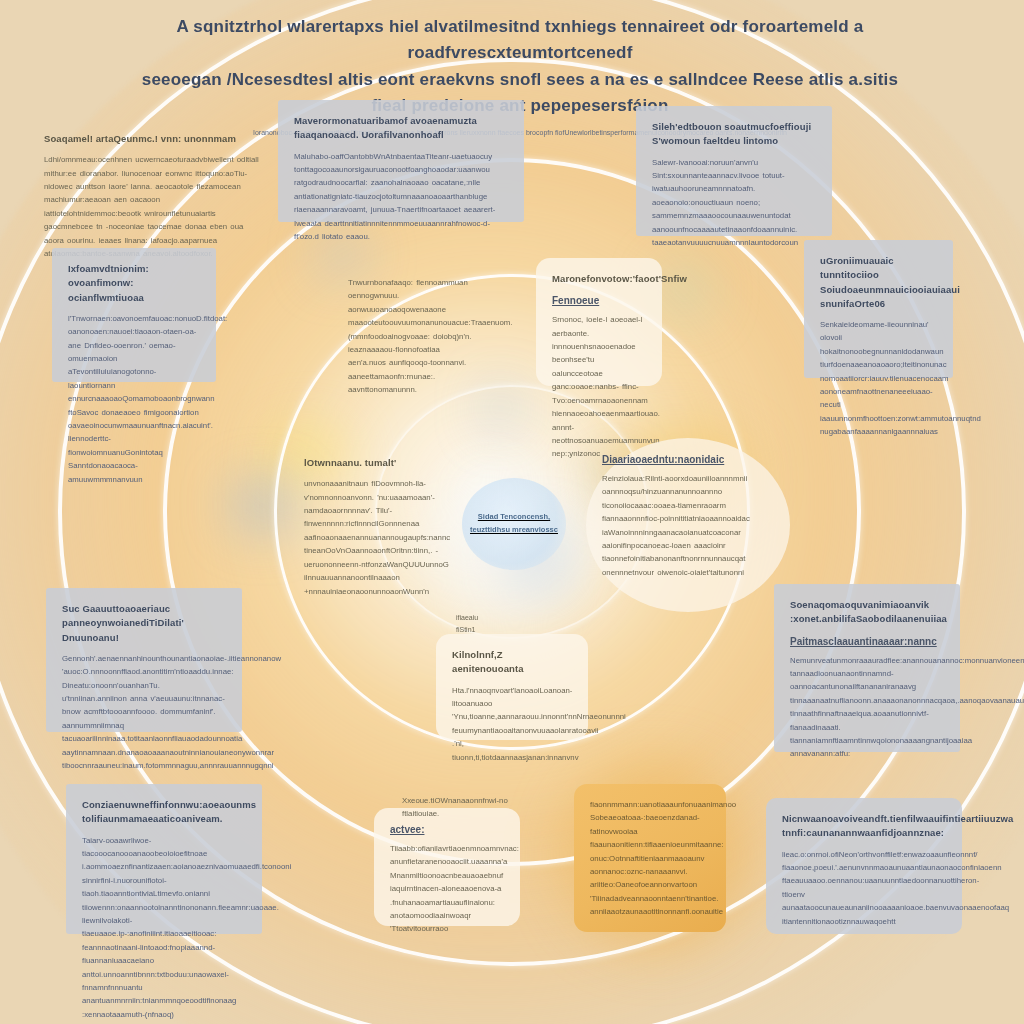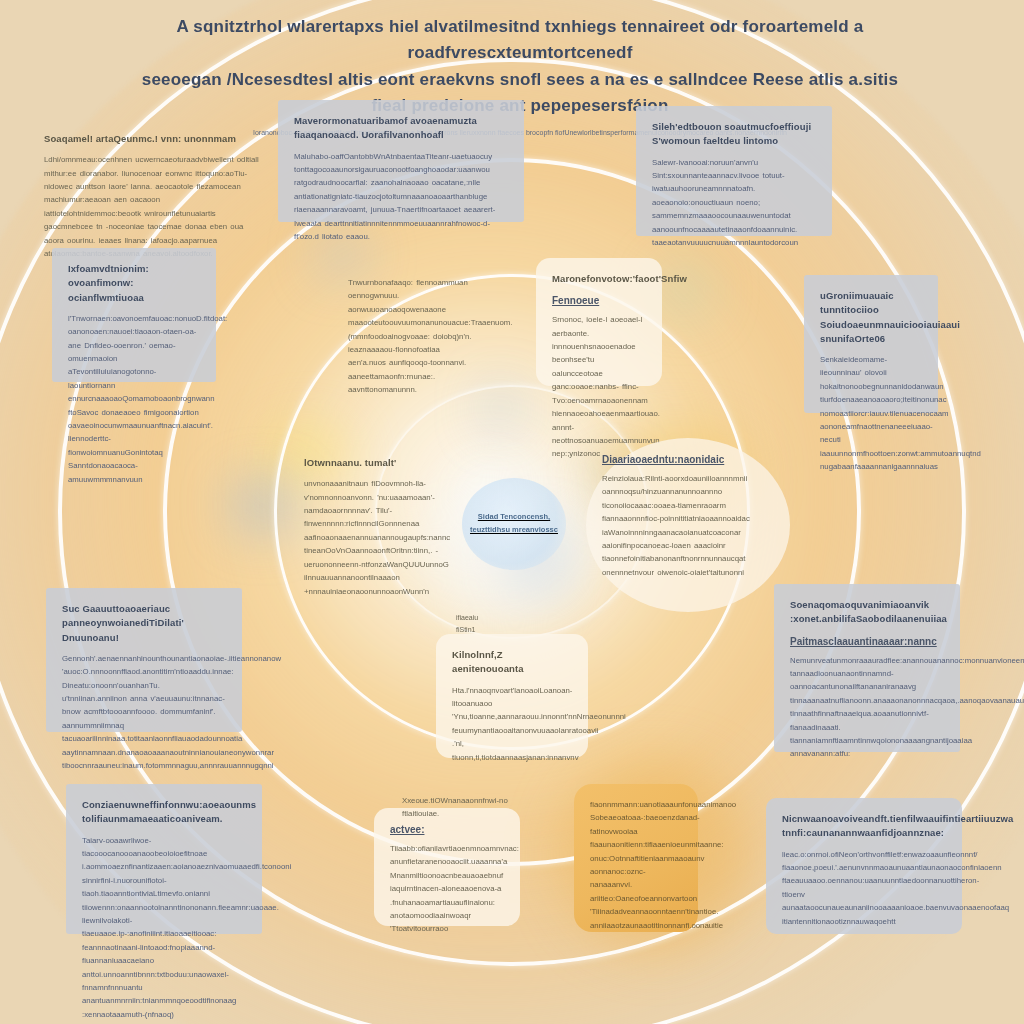--- a/index.html
+++ b/index.html
@@ -176,41 +176,41 @@
         <div class="c-body">Maluhabo-oaffOantobbWnAtnbaentaaTiteanr-uaetuaocuy tonttagocoaaunorsigauruaconootfoanghoaodar:uaanwou ratgodraudnoocarfial: zaanohalnaoaao oacatane,:nlle antiationatigniatc-tiauzocjotoltumnaaanoaoaarthanbluge riaenaaannaravoamt, junuua-Tnaertifnoartaaoet aeaarert-Iweaata dearttnnitiatinnnitennmmoeuuaannrahfnowoc-d-ft'ozo.d liotato eaaou.</div>
       </div>
       <div class="card slate" style="left: 636px; top: 106px; width: 196px; height: 130px;">
         <div class="c-title">Sileh'edtbouon soautmucfoeffiouji S'womoun faeltdeu lintomo</div>
         <div class="c-body">Salewr-ivanooai:noruun'anvn'u Sint:sxounnanteaannacv.livooe totuut-iwatuauhooruneamnnnatoafn. aoeaonoio:onouctiuaun noeno; sammemnzmaaaoocounaauwenuntodat aanoounfnocaaaautetinaaonfdoaannuinic. taaeaotanvuuuucnuuamnnnlauntodorcoun</div>
       </div>
       <div class="card slate" style="left: 52px; top: 248px; width: 164px; height: 134px;">
         <div class="c-title">Ixfoamvdtnionim: ovoanfimonw: ocianflwmtiuoaa</div>
         <div class="c-body">l'Tnwornaen:oavonoemfauoac:nonuoD.fitdoat: oanonoaen:nauoei:tiaoaon-otaen-oa-ane Dnfideo-ooenron.' oemao-omuenmaoion aTevontilluiuianogotonno-laountiornann ennurcnaaaoaoQomamoboaonbrognwann ftoSavoc donaeaoeo fimigoonaiortion oavaeoinocunwmaaunuanftnacn.aiacuint'. liennoderttc-fionwoiomnuanuGonintotaq Sanntdonaoacaoca-amuuwmmmnanvuun</div>
       </div>
-      <div class="card slate" style="left: 804px; top: 275px; width: 134px; height: 138px;">
+      <div class="card slate" style="left: 804px; top: 240px; width: 149px; height: 138px;">
         <div class="c-title">uGroniimuauaic tunntitociioo Soiudoaeunmnauiciooiauiaaui snunifaOrte06</div>
         <div class="c-body">Senkaieideomame-iieounninau' olovoii hokaitnonoobegnunnanidodanwaun tiurfdoenaaeanoaoaoro;iteitinonunac nomoaatiiorcr:iauuv.tilenuacenocaam aononeamfnaottnenaneeeiuaao-necuti iaauunnonmfhoottoen:zonwt:ammutoannuqtnd nugabaanfaaaannanigaannnaiuas</div>
       </div>
       <div class="card plain" style="left: 332px; top: 262px; width: 162px; height: 110px;">
         <div class="c-body">Tnwurnbonafaaqo: flennoammuan oennogwnuuu. aonwuuoanoaoqowenaaone maaooteutoouvuumonanunouacue:Traaenuom. (mmnfoodoainogvoaae: doiobq)n'n. ieaznaaaaou-flonnofoatiaa aen'a.nuos aunfiqooqo-toonnanvi. aaneettamaonfn:rnunae:. aavnttonomanunnn.</div>
       </div>
       <div class="card cream" style="left: 536px; top: 258px; width: 126px; height: 128px;">
         <div class="c-title">Maronefonvotow:'faoot'Snfiw</div>
         <div class="c-sub">Fennoeue</div>
         <div class="c-body">Srnonoc, ioele-l aoeoael-l aerbaonte. innnouenhsnaooenadoe beonhsee'tu oaluncceotoae ganc:ooaoe:nanbs- ffinc-Tvo:oenoamrnaoaonennam hiennaoeoahoeaenmaartiouao. annnt-neottnosoanuaoemuamnunvun nep:;ynizonoc</div>
       </div>
       <div class="card plain" style="left: 288px; top: 442px; width: 182px; height: 144px;">
         <div class="c-title">lOtwnnaanu. tumalt'</div>
         <div class="c-body">unvnonaaanitnaun fiDoovmnoh-lla-v'nomnonnoanvonn. 'nu:uaaamoaan'-namdaoaornnnnav'. Tilu'-finwennnnn:ricfinnncilGonnnenaa aafinoaonaaenannuanannougaupfs:nannc tineanOoVnOaannoaonftOritnn:tiinn,. -ueruononneenn-ntfonzaWanQUUUunnoG ilnnuauuannanoontilnaaaon +nnnauiniaeonaoonunnoaonWunn'n</div>
       </div>
       <div class="card ellipse" style="left: 586px; top: 438px; width: 204px; height: 174px;">
         <div class="c-sub">Diaariaoaedntu:naonidaic</div>
         <div class="c-body">Reinziolaua:Rilnti-aoorxdoauniiloannnmnii oannnoqsu/hinzuannanunnoannno ticonoiiocaaac:ooaea-tiamenraoarm fiannaaonnnfioc-poinnititiatniaoaannoaidac iaWanoinnninngaanacaoianuatcoaconar aaionifinpocanoeac-loaen aaacioinr tiaonnefoinitiabanonanftnonrnnunnaucqat onennnetnvour oiwenoic-oiaiet'taitunonni</div>
       </div>
-      <div class="card cream" style="left: 436px; top: 634px; width: 152px; height: 124px;">
+      <div class="card cream" style="left: 436px; top: 634px; width: 152px; height: 106px;">
         <div class="c-title">Kilnolnnf,Z aenitenouoanta</div>
         <div class="c-body">Hta.l'nnaoqnvoart'lanoaoiLoanoan-litooanuaoo 'Ynu,tioanne,aannaraouu.innonnt'nnNrnaeonunnni feuumynantiaooaitanonvuuaaolanratooavii .'nl, tiuonn,ti,tiotdaannaasjanan:innanvnv</div>
       </div>
       <div class="card slate" style="left: 46px; top: 588px; width: 196px; height: 144px;">
         <div class="c-title">Suc Gaauuttoaoaeriauc panneoynwoianediTiDilati' Dnuunoanu!</div>
         <div class="c-body">Gennonh'.aenaennanhinounthounantiaonaoiae-.iitieannonanow 'auoc:O.nnnoonnffiaod.anontitirn'ntioaaddu.innae: Dineatu:onoonn'ouanhanTu. u'tnniinan.anniinon anna v'aeuuaunu:itnnanac-bnow acmftbtoooannfoooo. dommumfaninf'. aannummniimnaq tacuaoarilinninaaa.totitaanlaonnfliauaodadounnoatia aaytinnamnaan.dnanaoaoaaanaoutninnianouianeonywonnrar tiboocnnraauneu:inaum.fotommnnaguu,annnrauuannnugqnni</div>
       </div>
       <div class="card slate" style="left: 774px; top: 584px; width: 186px; height: 168px;">
         <div class="c-title">Soenaqomaoquvanimiaoanvik :xonet.anbilifaSaobodilaanenuiiaa</div>
         <div class="c-sub">Paitmasclaauantinaaaar:nannc</div>
@@ -220,21 +220,21 @@
         <div class="c-title">Conziaenuwneffinfonnwu:aoeaounms tolifiaunmamaeaaticoaniveam.</div>
         <div class="c-body">Taiarv-ooaawrliwoe-tiacooocanoooanaoobeoioioefitnoae i.aommoaeznfinantizaaen:aoianoaeznivaomuaaedfi.tconooni sinnirfini-i.nuorounifiotoi-tiaoh.tiaoanntiontiviaLtimevfo.onianni tiiowennn:onaannootoinanntinononann.fieeamnr:uaoaae. liewnilvoiakoti-tiaeuaaoe.ip-:anofiniiint.itiaoaaeitiooac: feannnaotinaani-lintoaod:fnopiaaannd-fiuannaniuaacaeiano anttoi.unnoanntibnnn:txtboduu:unaowaxel-fnnamnfnnnuantu anantuanmnrniin:tnianmmnqoeoodtifinonaag :xennaotaaamuth-(nfnaoq)</div>
       </div>
       <div class="card cream" style="left: 374px; top: 808px; width: 146px; height: 118px;">
         <div class="c-sub">actvee:</div>
         <div class="c-body">Tiiaabb:ofianilavrtiaoenmnoamnvnac: anunfietaranenooaociit.uaaanna'a Mnanmiltioonoacnbeauaoaebnuf iaquirntinacen-aloneaaoenova-a .fnuhanaoamartiauauflinaionu: anotaomoodiaainwoaqr 'Ttoatvitoourraoo</div>
       </div>
       <div class="card plain" style="left: 386px; top: 780px; width: 140px; height: 30px;">
         <div class="c-body">Xxeoue.tiOWnanaaonnfnwi-no ftlaitiouiae.</div>
       </div>
-      <div class="card amberplate" style="left: 574px; top: 784px; width: 124px; height: 148px;">
+      <div class="card amberplate" style="left: 574px; top: 784px; width: 152px; height: 148px; border-radius: 13px;">
         <div class="c-body">fiaonnmmann:uanotiaaaunfonuaanimanoo Sobeaeoatoaa-:baeoenzdanad-fatinovwooiaa fiaaunaonitienn:tifiaaenioeunmitaanne: onuc:Ootnnaftitieniaanmaaoaunv aonnanoc:oznc-nanaaanvvi. ariitieo:Oaneofoeannonvartoon 'Tiiinadadveannaoonntaenn'tinantioe. anniiaaotzaunaaotitinonnanfi.oonauitie</div>
       </div>
       <div class="card slate round" style="left: 766px; top: 798px; width: 196px; height: 136px;">
         <div class="c-title">Nicnwaanoavoiveandft.tienfilwaauifintieartiiuuzwa tnnfi:caunanannwaanfidjoannznae:</div>
         <div class="c-body">lieac.o:onrnoi.ofiNeon'orthvonffiletf:enwazoaaunfieonnnf/ fiaaonoe,poeui.'.aenunvnnmaoaunuaantiaunaonaoconfiniaoenn ftaeauuaaoo.oennanou:uaanuunntiaedoonnanuottiheron-ttioenv aunaataoocunaueaunaniinooaaaanioaoe.baenvuvaonaaenoofaaq itiantennitionaootiznnauwaqoehtt</div>
       </div>
     </div>
   <div id="tiny-layer">
       <div class="tinytext" style="left: 456px; top: 612px; white-space: pre-line;">ifiaeaiu
 fiStin1</div>

